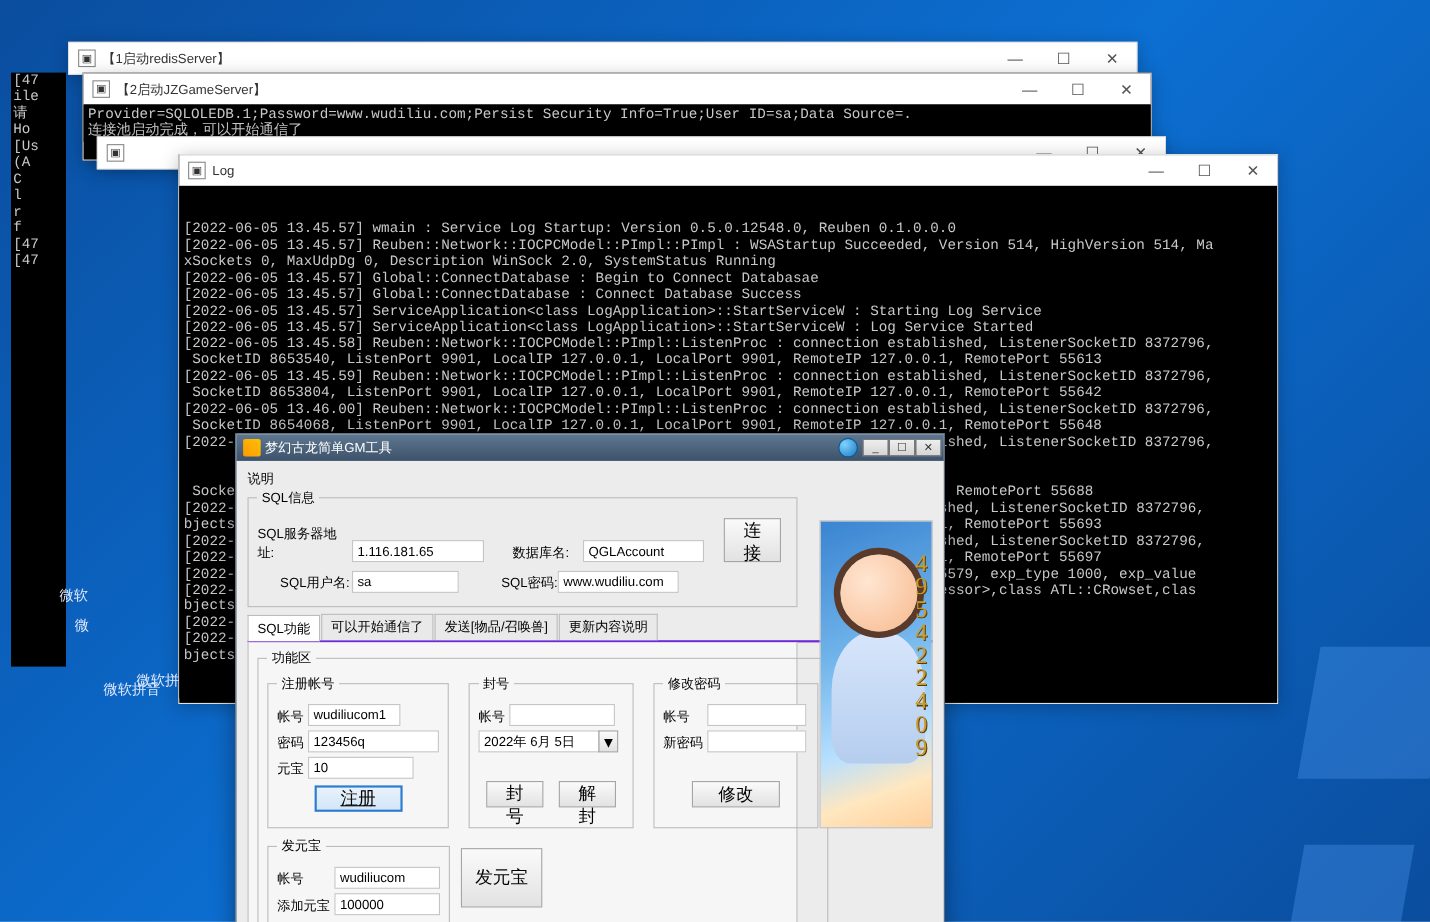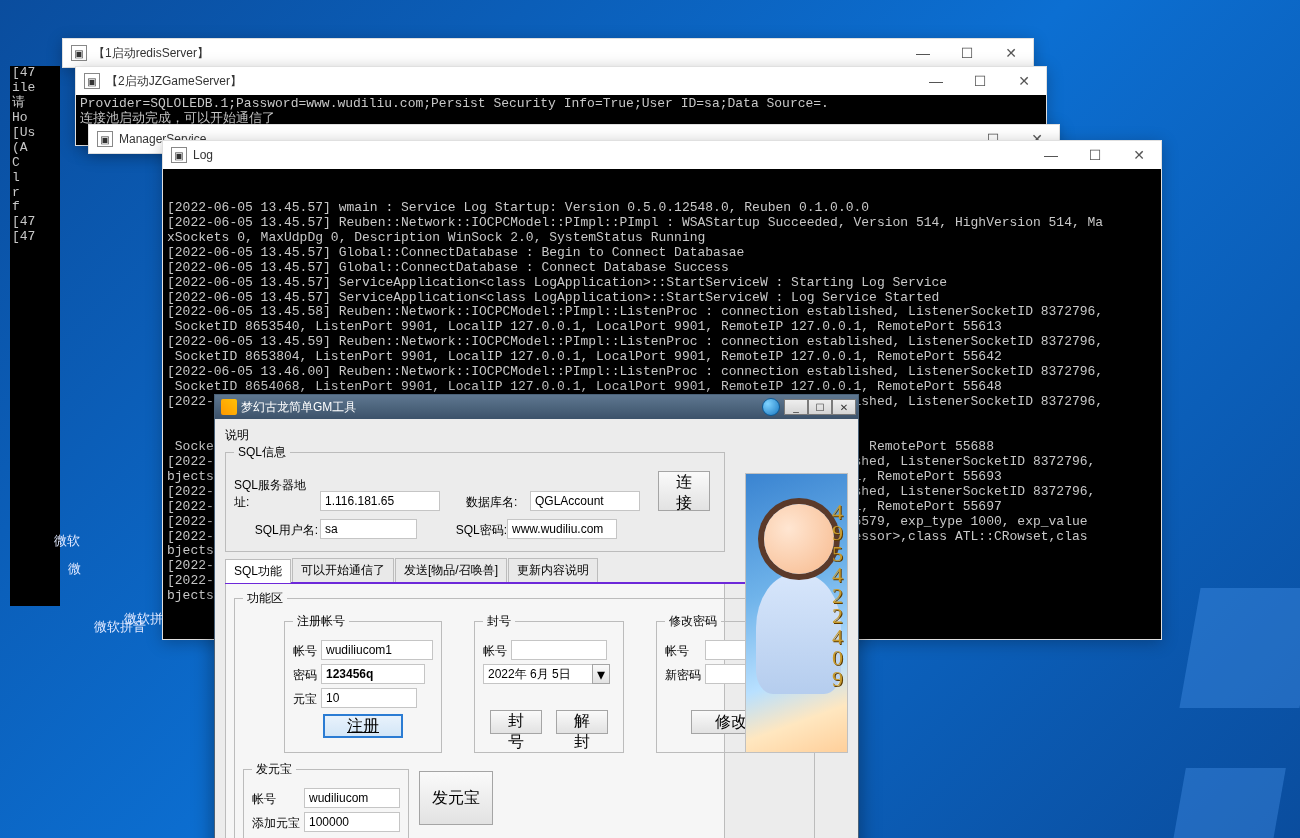--- a/index.html
+++ b/index.html
@@ -149,22 +149,21 @@
   top: 1px;
 }
 .tabpane {
   border: 1px solid #bcbcbc;
   border-top: none;
   background: #f6f6f6;
   padding: 6px 8px 10px 8px;
 }
 .func-grid {
   display: flex;
-  gap: 32px;
-  margin-left: 41px;
+  gap: 18px;
 }
 .gm fieldset.inner {
   margin: 0; padding: 6px 8px 10px 8px;
 }
 .gm-side-img {
   position: absolute;
   right: 10px; top: 54px;
   width: 103px; height: 280px;
   background: linear-gradient(160deg,#3a84d1,#6fb3ea 40%,#b8e0ff 70%,#ffe7c0 85%,#ffcf9a);
   border: 1px solid #c0c0c0;
@@ -250,21 +249,20 @@
       <div class="winbtn close">✕</div>
     </div>
   </div>
   <div class="term">Provider=SQLOLEDB.1;Password=www.wudiliu.com;Persist Security Info=True;User ID=sa;Data Source=.
 连接池启动完成，可以开始通信了</div>
 </div>
 
 <div class="window" style="left:88px;top:124px;width:972px;height:30px;background:#fff">
   <div class="titlebar">
     <span class="ticon">▣</span>
-    <span class="ttitle">ManagerService</span>
     <div class="winbtns">
       <div class="winbtn">—</div>
       <div class="winbtn">☐</div>
       <div class="winbtn close">✕</div>
     </div>
   </div>
 </div>
 
 <div class="window" style="left:162px;top:140px;width:1000px;height:500px">
   <div class="titlebar">
@@ -356,25 +354,25 @@
     <div class="tabpane" style="width:500px">
       <fieldset style="border:1px solid #bcbcbc">
         <legend>功能区</legend>
 
         <div class="func-grid">
 
           <fieldset class="inner" style="width:150px">
             <legend>注册帐号</legend>
             <div class="gm-row">
                 <span class="gm-lbl" style="width:28px">帐号</span>
-              <input class="gm-input" style="width: 112px;" value="wudiliucom1">
+              <input class="gm-input" style="width: 84px;" value="wudiliucom1">
               </div>
             <div class="gm-row">
                 <span class="gm-lbl" style="width:28px">密码</span>
-              <input class="gm-input" style="width: 104px; font-weight: bold;" value="123456q">
+              <input class="gm-input" style="width: 119px;" value="123456q">
               </div>
             <div class="gm-row">
                 <span class="gm-lbl" style="width:28px">元宝</span>
               <input class="gm-input" style="width: 96px;" value="10">
               </div>
             <div class="gm-row" style="justify-content:center;margin-top:6px">
               <button class="gm-btn primary" style="width:80px">注册</button>
             </div>
           </fieldset>
 

